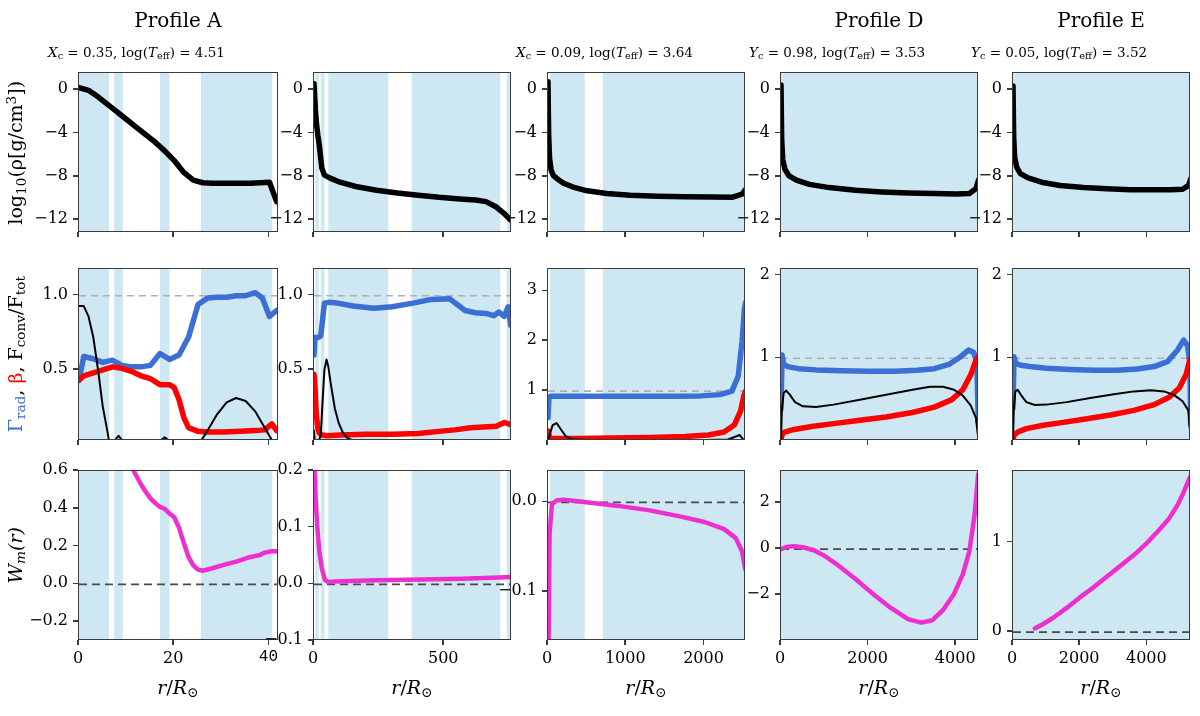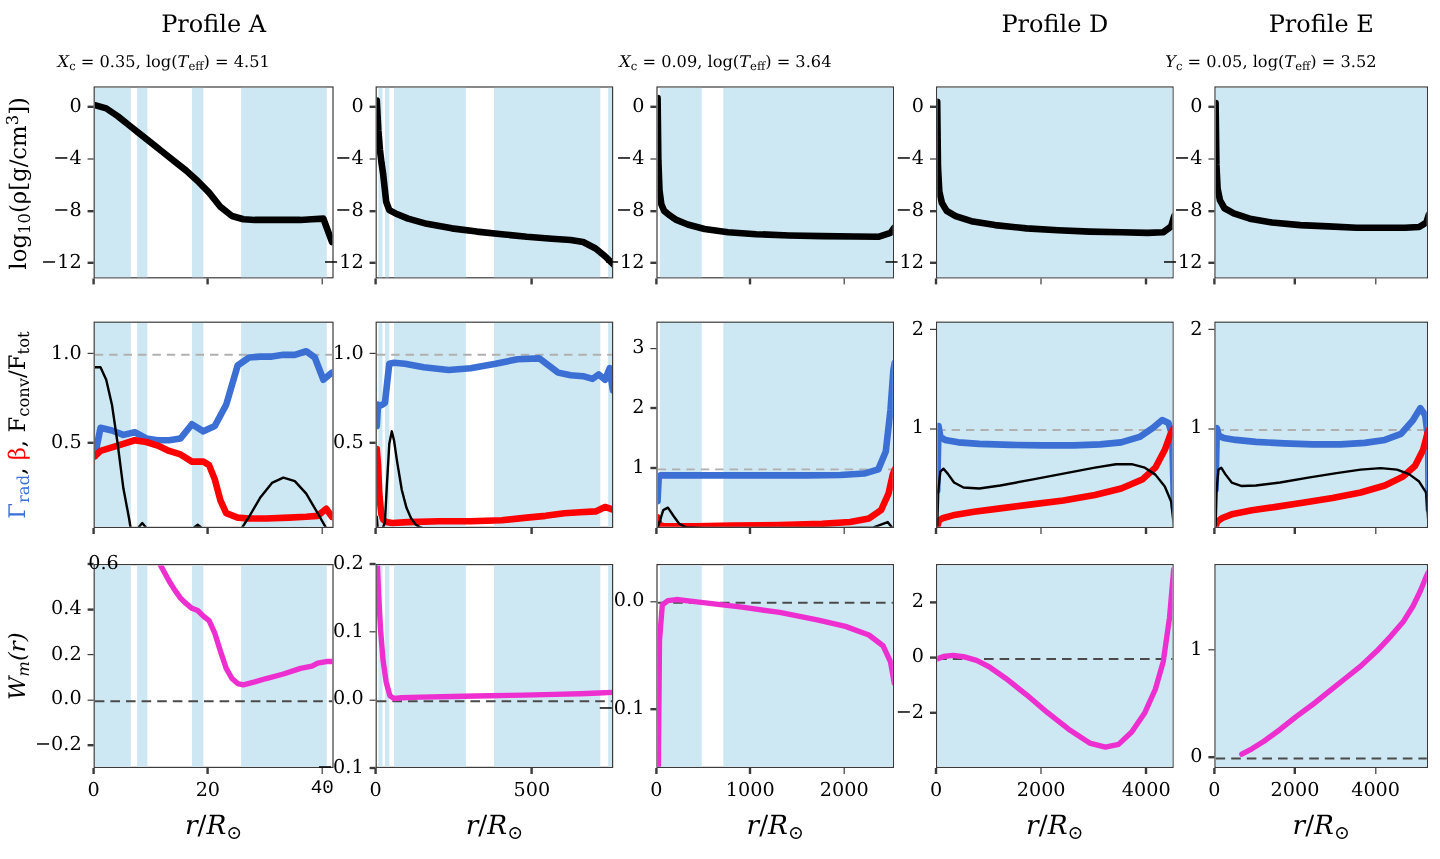--- a/index.html
+++ b/index.html
@@ -64,37 +64,38 @@
     position: absolute;
     transform-origin: 50% 50%;
     transform: rotate(-90deg);
     white-space: nowrap;
     font-size: 19px;
     text-align: center;
   }
   .xlabel {
     position: absolute;
     text-align: center;
-    font-size: 22px;
+    font-size: 19px;
     white-space: nowrap;
   }
   .blue { color: #3b6fd4; }
   .red  { color: #ff0000; }
 </style>
 </head>
 <body>
 
 <div id="figure">
     <div class="col-title" style="left: 48px; top: 8px; width: 260px;">Profile A</div>
     <div class="panel-title" style="left: 48px; top: 44px; width: 260px;"><i>X</i><span class="sub">c</span> = 0.35, log(<i>T</i><span class="sub">eff</span>) = 4.51</div>
     <div class="xlabel" style="left: 88px; top: 676px; width: 180px;"><i>r</i>/<i>R</i><span class="sub">⊙</span></div>
     <div class="xlabel" style="left: 322px; top: 676px; width: 180px;"><i>r</i>/<i>R</i><span class="sub">⊙</span></div>
     <div class="panel-title" style="left: 516px; top: 44px; width: 260px;"><i>X</i><span class="sub">c</span> = 0.09, log(<i>T</i><span class="sub">eff</span>) = 3.64</div>
     <div class="xlabel" style="left: 556px; top: 676px; width: 180px;"><i>r</i>/<i>R</i><span class="sub">⊙</span></div>
     <div class="col-title" style="left: 749px; top: 8px; width: 260px;">Profile D</div>
+    <div class="panel-title" style="left: 749px; top: 44px; width: 260px;"><i>Y</i><span class="sub">c</span> = 0.98, log(<i>T</i><span class="sub">eff</span>) = 3.53</div>
     <div class="xlabel" style="left: 789px; top: 676px; width: 180px;"><i>r</i>/<i>R</i><span class="sub">⊙</span></div>
     <div class="col-title" style="left: 971px; top: 8px; width: 260px;">Profile E</div>
     <div class="panel-title" style="left: 971px; top: 44px; width: 260px;"><i>Y</i><span class="sub">c</span> = 0.05, log(<i>T</i><span class="sub">eff</span>) = 3.52</div>
     <div class="xlabel" style="left: 1011px; top: 676px; width: 180px;"><i>r</i>/<i>R</i><span class="sub">⊙</span></div>
     <div class="ylabel" style="width: 280px; left: -124px; top: 140px;"><span class="" style="">log</span><span class="sub " style="">10</span><span class="" style="">(ρ[g/cm</span><span class="sup " style="">3</span><span class="" style="">])</span></div>
     <div class="ylabel" style="width: 280px; left: -124px; top: 342px;"><span class="blue" style="">Γ</span><span class="sub blue" style="">rad</span><span class="" style="">, </span><span class="red" style="">β</span><span class="" style="">, </span><span class="" style="">F</span><span class="sub " style="">conv</span><span class="" style="">/F</span><span class="sub " style="">tot</span></div>
     <div class="ylabel" style="width: 280px; left: -124px; top: 543px;"><span class="" style="font-style:italic;">W</span><span class="sub " style="font-style:italic;">m</span><span class="" style="font-style:italic;">(r)</span></div>
     <div class="axes" style="left: 78px; top: 72px; width: 200px; height: 160px;">
       <svg width="200" height="160" viewBox="0 0 200 160">
         <rect x="0.00" y="0" width="30.00" height="160" fill="#cde8f3"></rect>
@@ -280,21 +281,21 @@
       <svg width="200" height="170" viewBox="0 0 200 170">
         <rect x="0.00" y="0" width="30.00" height="170" fill="#cde8f3"></rect>
         <rect x="35.24" y="0" width="8.57" height="170" fill="#cde8f3"></rect>
         <rect x="80.95" y="0" width="9.52" height="170" fill="#cde8f3"></rect>
         <rect x="121.90" y="0" width="71.43" height="170" fill="#cde8f3"></rect>
         <line x1="0" y1="113.33" x2="200" y2="113.33" stroke="#4a4a4a" stroke-width="1.7" stroke-dasharray="8,5"></line>
         <path d="M54.76 0.00 L61.90 13.22 L66.67 20.78 L71.43 27.39 L76.19 32.11 L80.95 35.89 L85.71 37.78 L90.48 42.50 L95.24 46.28 L100.00 56.67 L104.76 71.78 L109.52 85.94 L114.29 94.44 L119.05 98.60 L123.81 99.73 L133.33 97.28 L142.86 94.44 L157.14 90.67 L171.43 85.94 L180.95 84.06 L185.71 81.60 L192.86 80.28 L197.62 80.28 " fill="none" stroke="#ee2fd0" stroke-width="4.5" stroke-linecap="round" stroke-linejoin="round"></path>
       </svg>
     </div>
     <div class="tickmark tick-y" style="left: 73px; top: 469.2px;"></div>
-    <div class="ytick-label" style="left: 0px; top: 459px; width: 68px; margin-left: 31px;">0.6</div>
+    <div class="ytick-label" style="left: 0px; top: 459px; width: 68px;">0.6</div>
     <div class="tickmark tick-y" style="left: 73px; top: 506.978px;"></div>
     <div class="ytick-label" style="left: 0px; top: 496.778px; width: 68px;">0.4</div>
     <div class="tickmark tick-y" style="left: 73px; top: 544.756px;"></div>
     <div class="ytick-label" style="left: 0px; top: 534.556px; width: 68px;">0.2</div>
     <div class="tickmark tick-y" style="left: 73px; top: 582.533px;"></div>
     <div class="ytick-label" style="left: 0px; top: 572.333px; width: 68px;">0.0</div>
     <div class="tickmark tick-y" style="left: 73px; top: 620.311px;"></div>
     <div class="ytick-label" style="left: 0px; top: 610.111px; width: 68px;">−0.2</div>
     <div class="tickmark tick-x" style="left: 77.2px; top: 640px;"></div>
     <div class="xtick-label" style="left: 33px; top: 648px; width: 90px;">0</div>

